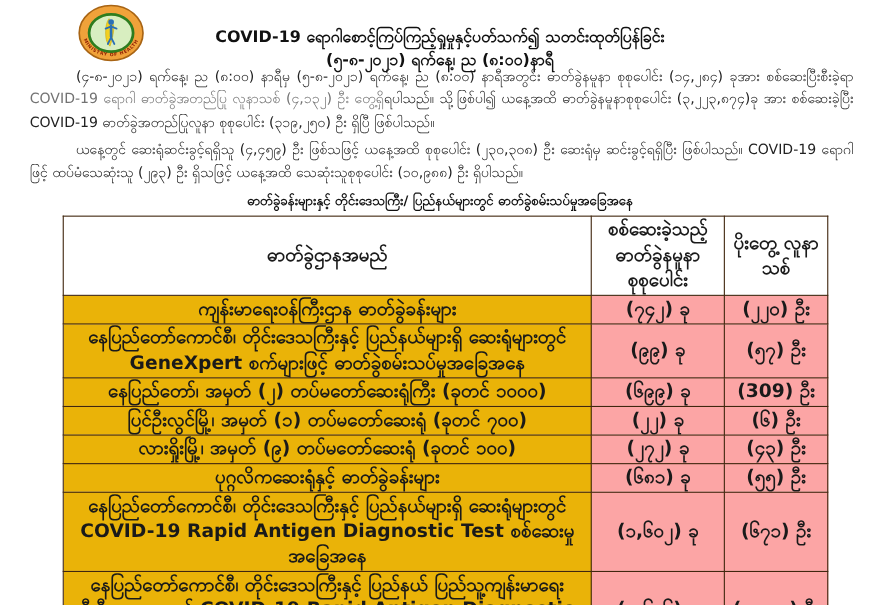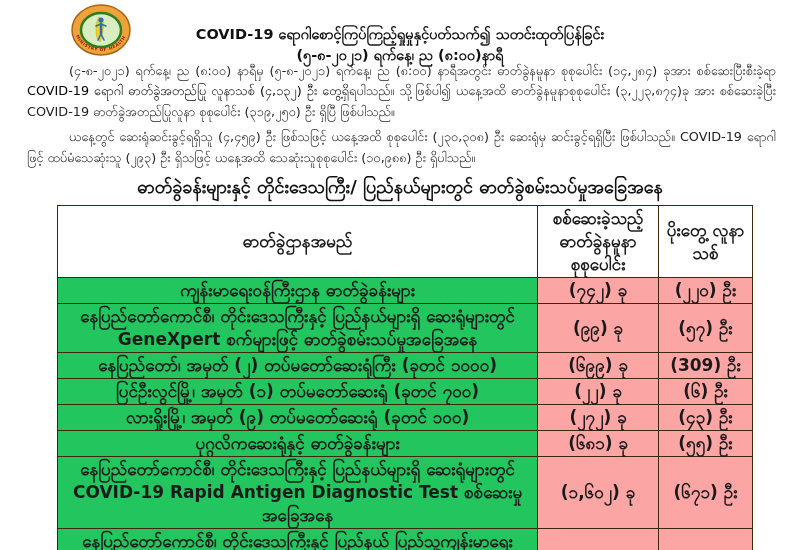--- a/index.html
+++ b/index.html
@@ -9,36 +9,36 @@
 
   
   .doc-header { position:relative; padding-top:8px; height:56px; }
   .logo { position:absolute; left:63px; top:3px; width:76px; height:54px; }
   .titles { width:620px; margin:16px auto; text-align:center; font-weight:bold;
             font-size:14.5px; line-height:1.45; color:#111; }
 
   
   .para { margin:5px 24px 0 27px; font-size:12.8px; line-height:1.6;
           text-align:justify; text-indent:42px; color:#222; }
-  .para .red { color:#000000; }
+  .para .red { color:#737373; }
 
   
   .section-heading { margin-top:5px; text-align:center; font-weight:bold;
-                     font-size:18px; line-height:1.5; color:#111; }
+                     font-size:12px; line-height:1.5; color:#111; }
 
   
   table.labs { border-collapse:collapse; width:696px; margin:5px 0 0 57px;
                font-size:17px; font-weight:bold; color:#1a1a1a; }
   table.labs td, table.labs th { border:1px solid #40260e; padding:1px 4px;
                text-align:center; vertical-align:middle; line-height:1.35; }
   th.col-name { width:481px; }
   th.col-samples { width:121px; }
   th.col-pos { width:94px; }
   thead th { background:#ffffff; font-weight:bold; height:44px; }
-  td.name-cell { background:#22c55e;margin-left:44px; }
+  td.name-cell { background:#eab308;margin-left:44px; }
   td.num-cell { background:#fca5a5; }
   tr.single td { height:19px; }
   tr.total-row td.total-label { background:#84cc16;border-radius:10px; }
   tr.total-row td { height:22px; }
 
   
   .logo svg { width:100%; height:100%; }
 </style>
 </head>
 <body>

